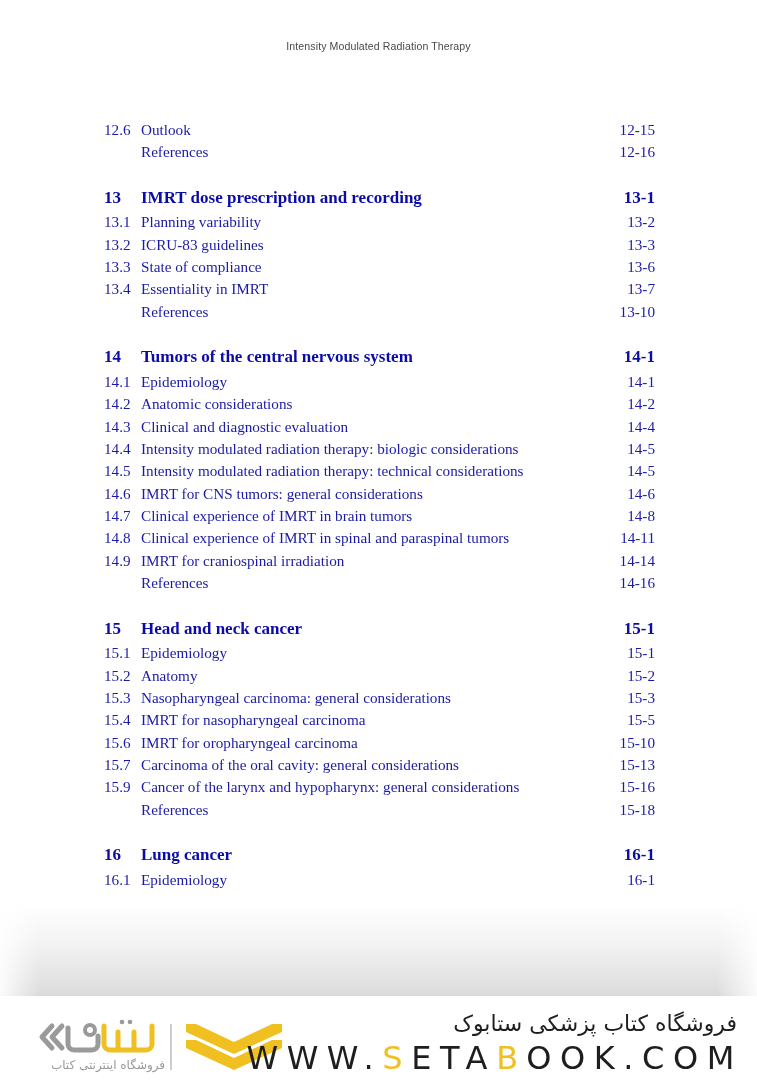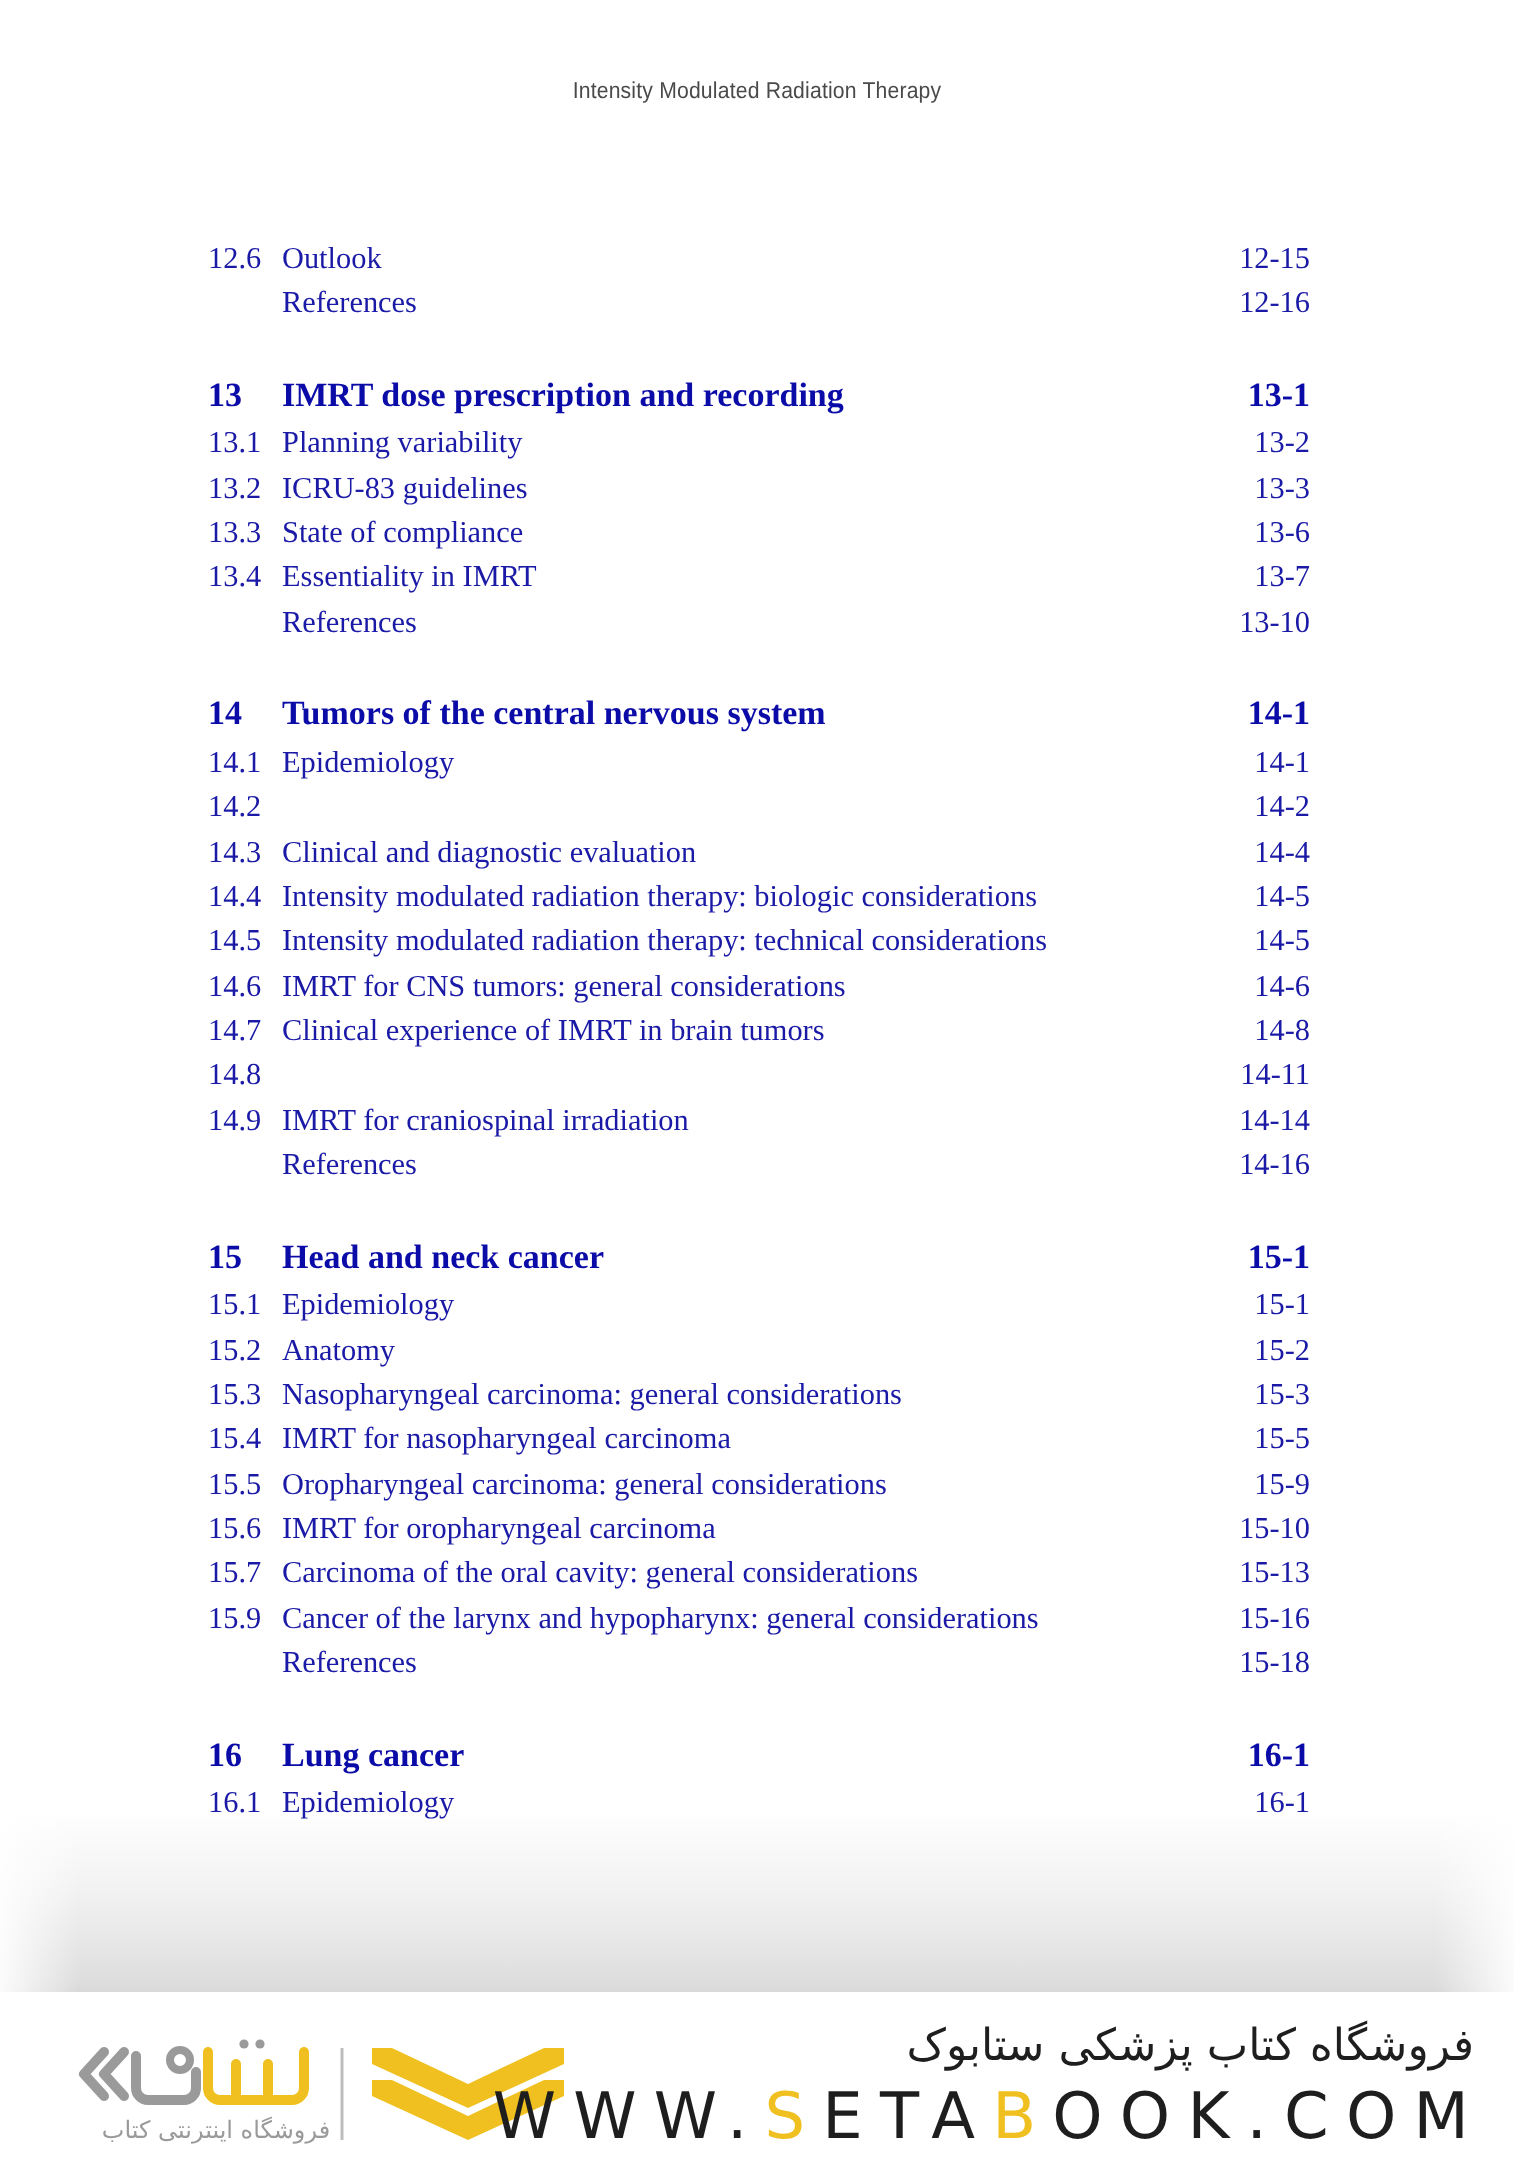--- a/index.html
+++ b/index.html
@@ -110,20 +110,21 @@
       <span class="title">Tumors of the central nervous system</span>
       <span class="page-no">14-1</span>
     </div>
     <div class="row">
         <span class="num">14.1</span>
         <span class="title">Epidemiology</span>
         <span class="page-no">14-1</span>
       </div>
     <div class="row">
         <span class="num">14.2</span>
+        <span class="title">Anatomic considerations</span>
         <span class="page-no">14-2</span>
       </div>
     <div class="row">
         <span class="num">14.3</span>
         <span class="title">Clinical and diagnostic evaluation</span>
         <span class="page-no">14-4</span>
       </div>
     <div class="row">
         <span class="num">14.4</span>
         <span class="title">Intensity modulated radiation therapy: biologic considerations</span>
@@ -139,20 +140,21 @@
         <span class="title">IMRT for CNS tumors: general considerations</span>
         <span class="page-no">14-6</span>
       </div>
     <div class="row">
         <span class="num">14.7</span>
         <span class="title">Clinical experience of IMRT in brain tumors</span>
         <span class="page-no">14-8</span>
       </div>
     <div class="row">
         <span class="num">14.8</span>
+        <span class="title">Clinical experience of IMRT in spinal and paraspinal tumors</span>
         <span class="page-no">14-11</span>
       </div>
     <div class="row">
         <span class="num">14.9</span>
         <span class="title">IMRT for craniospinal irradiation</span>
         <span class="page-no">14-14</span>
       </div>
     <div class="row">
         <span class="num"></span>
         <span class="title">References</span>
@@ -176,25 +178,20 @@
       </div>
     <div class="row">
         <span class="num">15.3</span>
         <span class="title">Nasopharyngeal carcinoma: general considerations</span>
         <span class="page-no">15-3</span>
       </div>
     <div class="row">
         <span class="num">15.4</span>
         <span class="title">IMRT for nasopharyngeal carcinoma</span>
         <span class="page-no">15-5</span>
-      </div>
-    <div class="row">
-        <span class="num">15.5</span>
-        <span class="title">Oropharyngeal carcinoma: general considerations</span>
-        <span class="page-no">15-9</span>
       </div>
     <div class="row">
         <span class="num">15.6</span>
         <span class="title">IMRT for oropharyngeal carcinoma</span>
         <span class="page-no">15-10</span>
       </div>
     <div class="row">
         <span class="num">15.7</span>
         <span class="title">Carcinoma of the oral cavity: general considerations</span>
         <span class="page-no">15-13</span>

